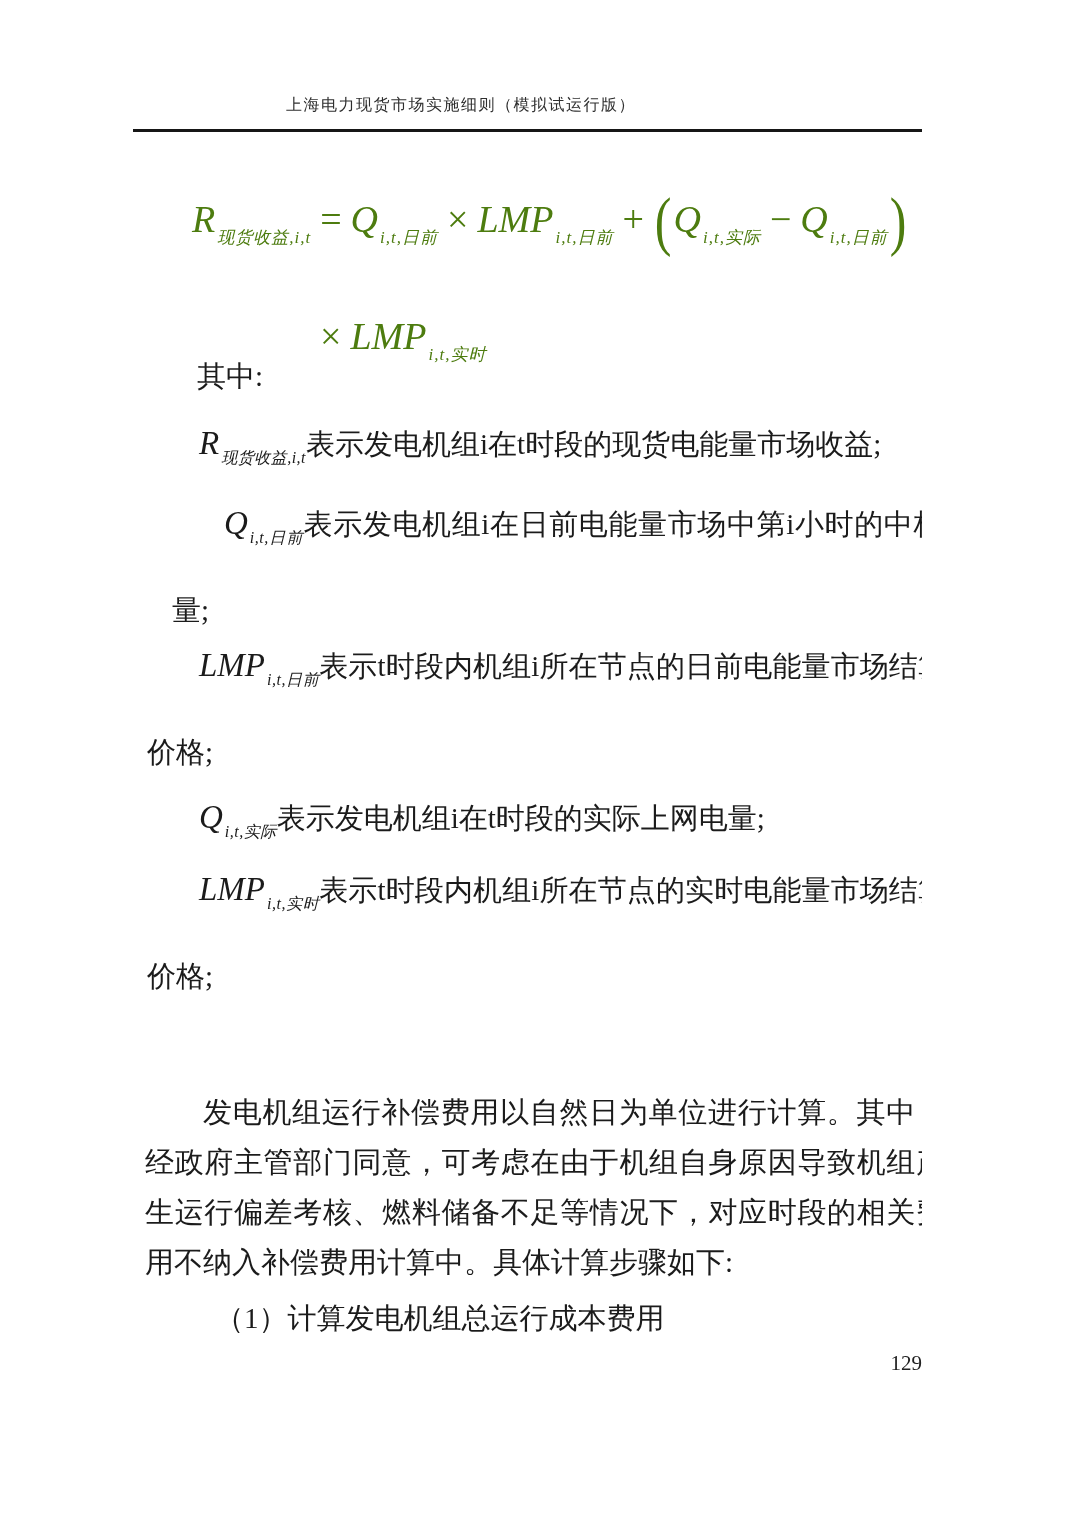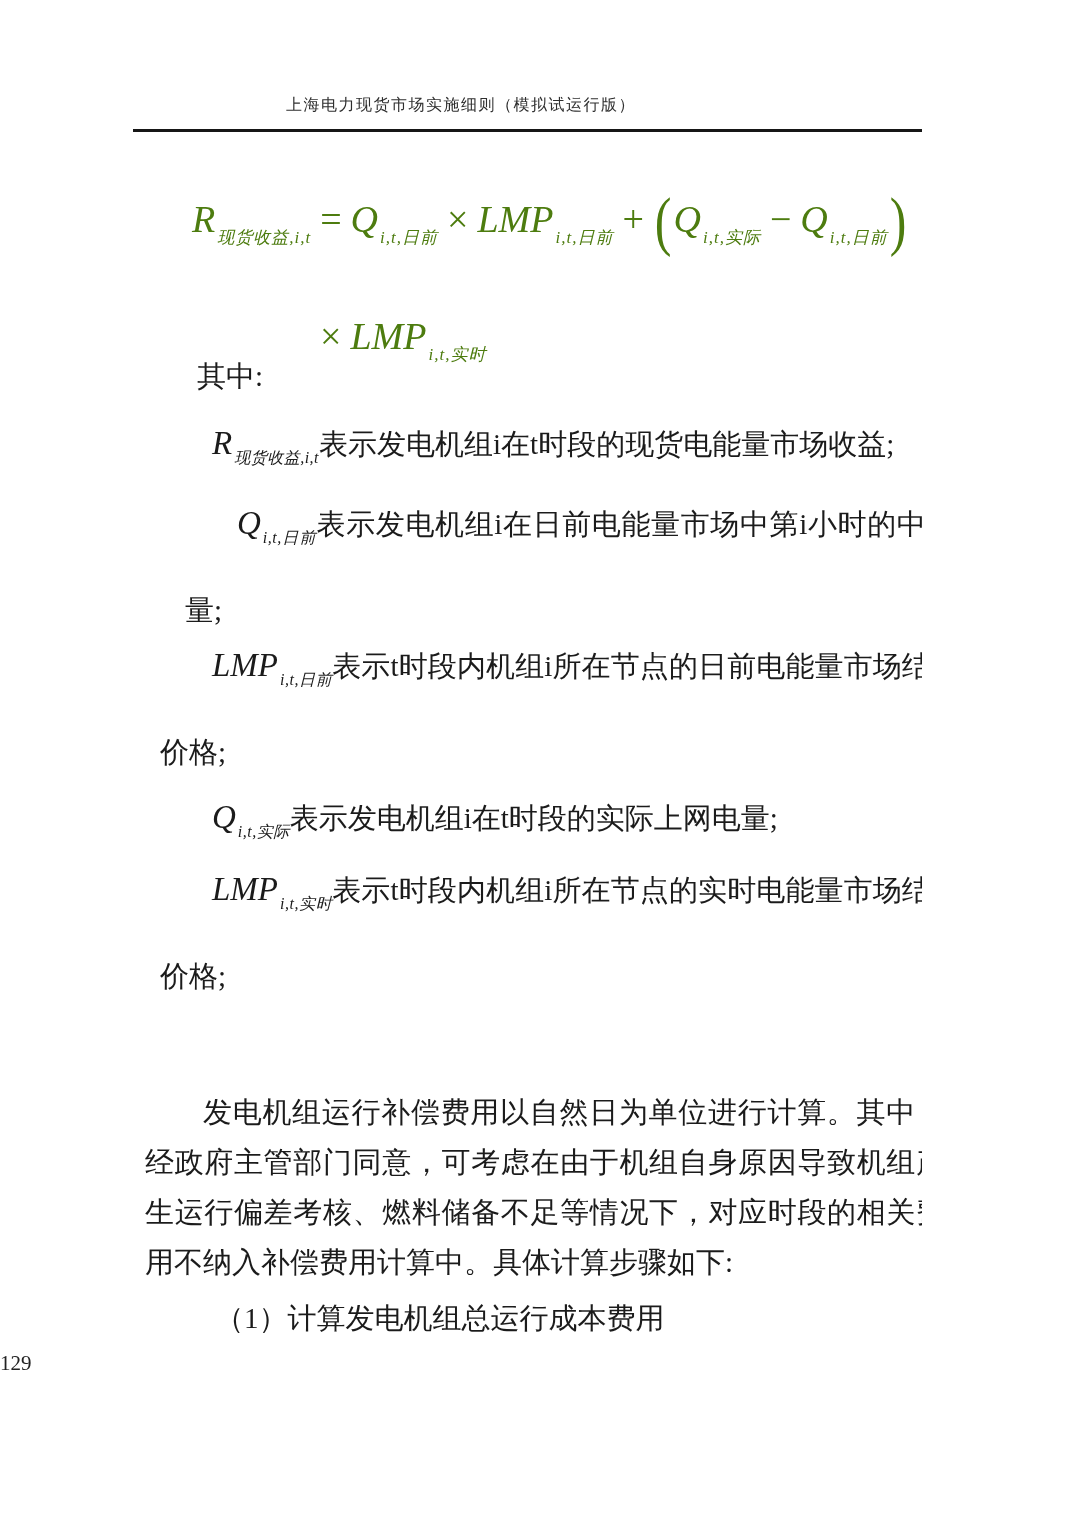--- a/index.html
+++ b/index.html
@@ -37,21 +37,21 @@
     display:inline-block;font-style:normal;font-weight:300;
     font-size:50px;line-height:0;
     transform:scaleY(1.32);vertical-align:-6px;margin:0 2px;
   }
   
   .where{
     position:absolute;top:356px;left:197px;
     font-size:29px;line-height:40px;
   }
   .def{
-    position:absolute;left:160px;width:800px;margin:0;
+    position:absolute;left:147px;width:800px;margin:0;
     font-size:29px;line-height:73px;
     text-indent:52px;text-align:justify;text-justify:inter-character;
   }
   .def-0{top:407px;}
   .def-1{top:487px;margin-left:25px;}
   .def-2{top:629px;}
   .def-3{top:781px;}
   .def-4{top:853px;}
   .def .mv{font-size:33px;}
   .def .ms{font-size:16px;vertical-align:-9px;letter-spacing:0.5px;}
@@ -68,21 +68,21 @@
     font-size:29px;line-height:50px;
     text-indent:58px;text-align:justify;text-justify:inter-character;
   }
   .step{
     position:absolute;top:1283px;left:145px;width:800px;margin:12px;
     font-size:29px;line-height:46px;text-indent:58px;
   }
   
   .page-num{
     position:absolute;top:1351px;left:0;width:100%;
-    text-align:left;font-size:21px;color:#222222;
+    text-align:right;font-size:21px;color:#222222;
   }
 </style>
 </head>
 <body>
 
 <div class="page">
 
   <div class="header-title">上海电力现货市场实施细则（模拟试运行版）</div>
   <div class="header-rule"></div>
 

